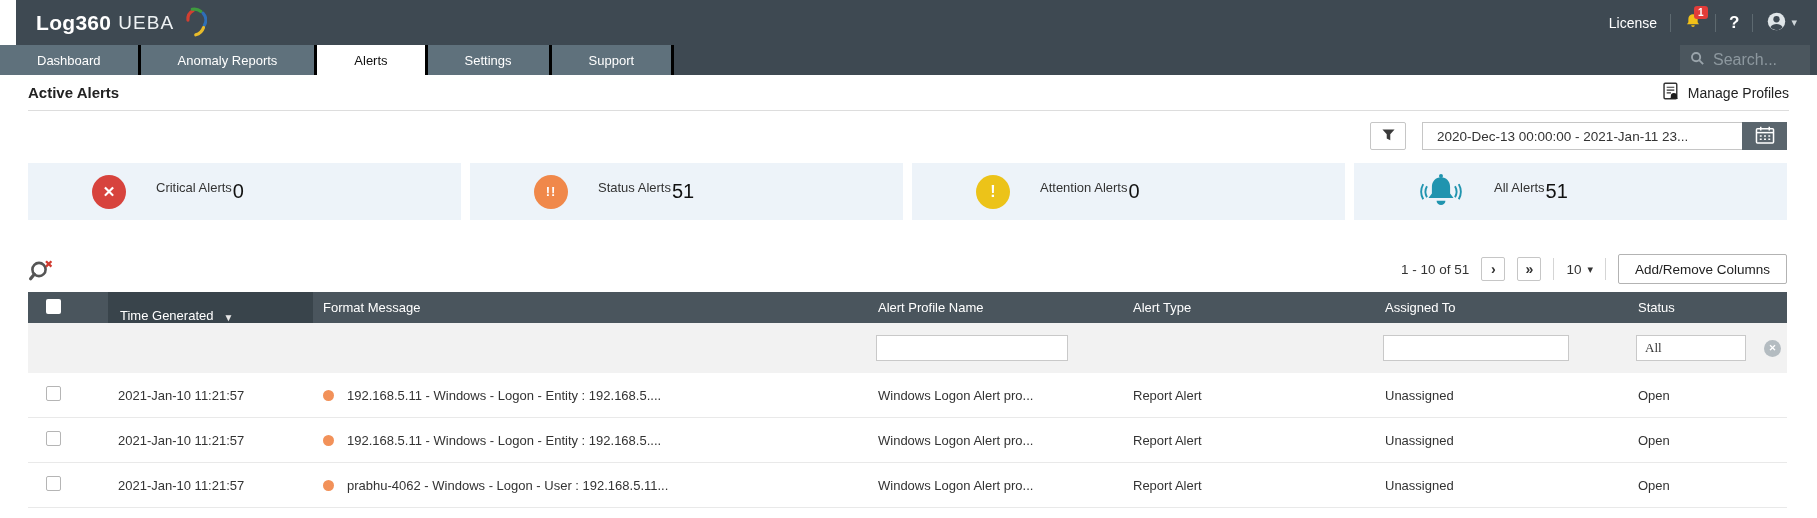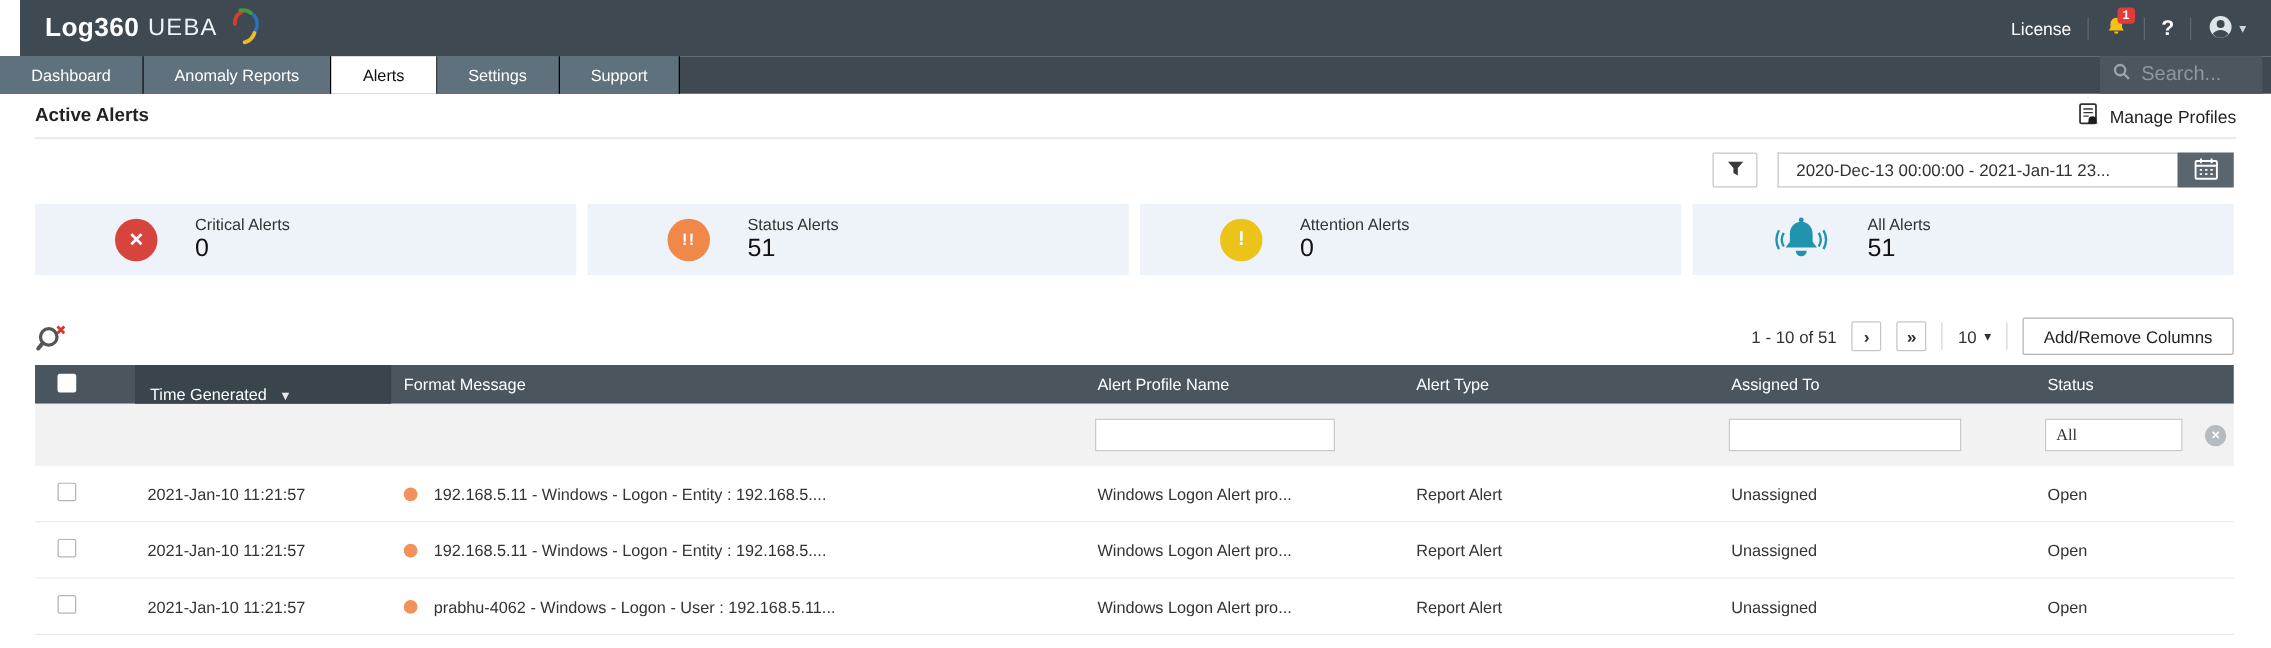--- a/index.html
+++ b/index.html
@@ -18,21 +18,21 @@
   .bell-badge { position:absolute; top:-6px; left:10px; background:#e23c39; color:#fff;
     font-size:10px; font-weight:bold; border-radius:3px; padding:1px 4px; line-height:11px; }
   .help { font-size:17px; font-weight:bold; cursor:pointer; }
   .avatar-wrap { display:flex; align-items:center; gap:4px; cursor:pointer; }
   .caret { font-size:11px; color:#cfd6da; }
 
   
   .navbar { height:30px; background:#3e4952; display:flex; justify-content:space-between; }
   .tabs { display:flex; }
   .tab { background:#5f717c; color:#fff; font-size:13px; display:flex; align-items:center;
-    justify-content:center; padding:0 25px; border-right:1px solid #000000; cursor:pointer; white-space:nowrap; }
+    justify-content:center; padding:0 37px; border-right:3px solid #000000; cursor:pointer; white-space:nowrap; }
   .tab.active { background:#fff; color:#111; }
   .nav-search { background:#4b565e; width:130px; margin-right:7px; display:flex;
     align-items:center; gap:8px; padding:0 10px; }
   .nav-search input { background:transparent; border:none; outline:none; color:#cfd6da;
     font-size:16px; width:84px; font-family:"Liberation Sans",sans-serif; }
   .nav-search input::placeholder { color:#8d989f; }
 
   
   .page-head { margin:0 28px; height:36px; display:flex; align-items:center;
     justify-content:space-between; border-bottom:1px solid #ddd; }
@@ -53,21 +53,21 @@
   
   .cards { display:flex; gap:9px; margin:12px 30px 0 28px; }
   .card { flex:1; background:#edf3f9; height:57px; display:flex; align-items:center;
     padding-left:64px; gap:30px; }
   .card-icon { width:34px; height:34px; border-radius:50%; color:#fff; display:flex;
     align-items:center; justify-content:center; font-weight:bold; flex:none; }
   .ci-critical { background:#d7433d; font-size:15px; }
   .ci-trouble  { background:#f0884a; font-size:13px; letter-spacing:1px; }
   .ci-attention{ background:#ecc319; font-size:16px; }
   .ci-all { background:transparent; border-radius:0; width:46px; height:40px; }
-  .card-text { display:flex; flex-direction:column; gap:1px; }
+  .card-text { display:flex; flex-direction:row; gap:1px; }
   .card-label { font-size:13px; color:#333; }
   .card-value { font-size:20px; color:#111; line-height:1.15; }
 
   
   .toolbar { margin:34px 30px 0 28px; height:30px; display:flex; align-items:center;
     justify-content:space-between; }
   .toolbar-right { display:flex; align-items:center; gap:12px; }
   .pag-text { font-size:13.5px; color:#333; }
   .pg-btn { width:24px; height:24px; border:1px solid #c6c6c6; background:#fff;
     display:flex; align-items:center; justify-content:center; font-size:14px; font-weight:bold;

